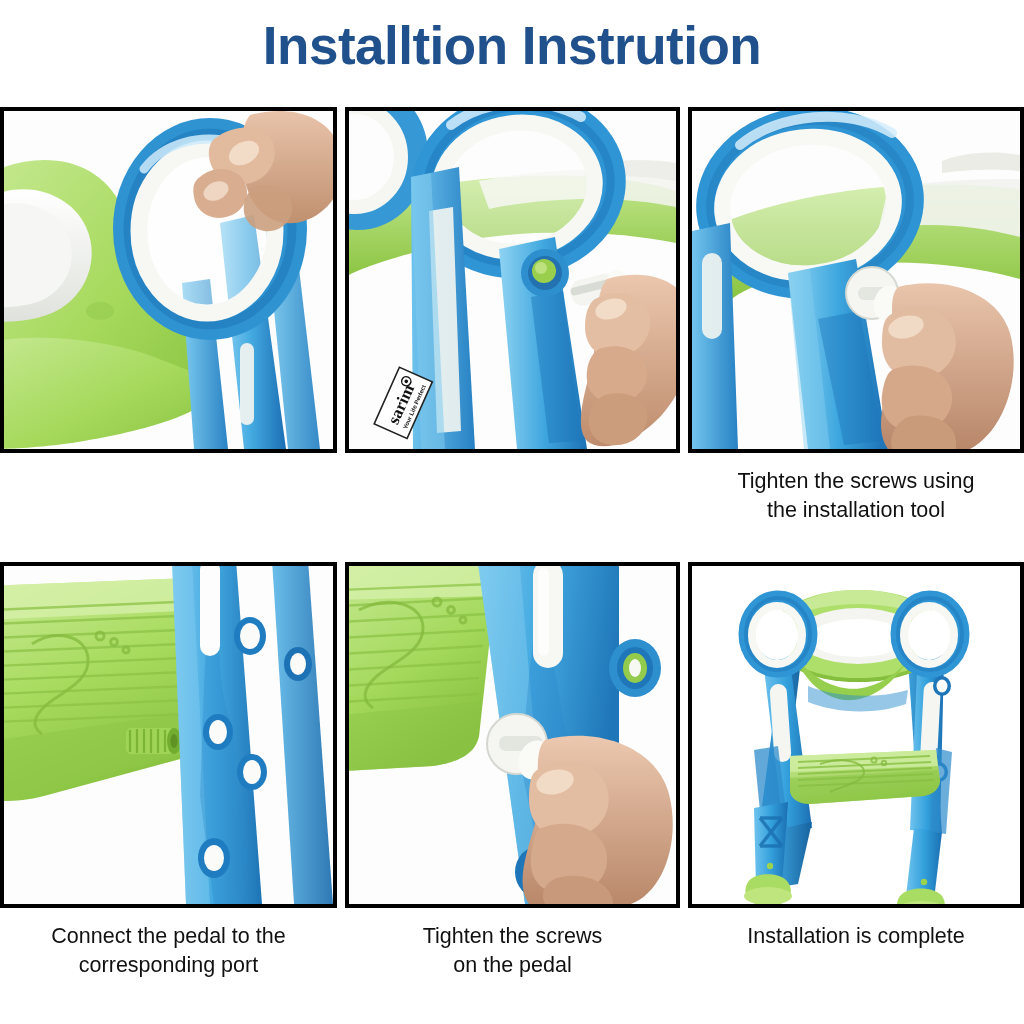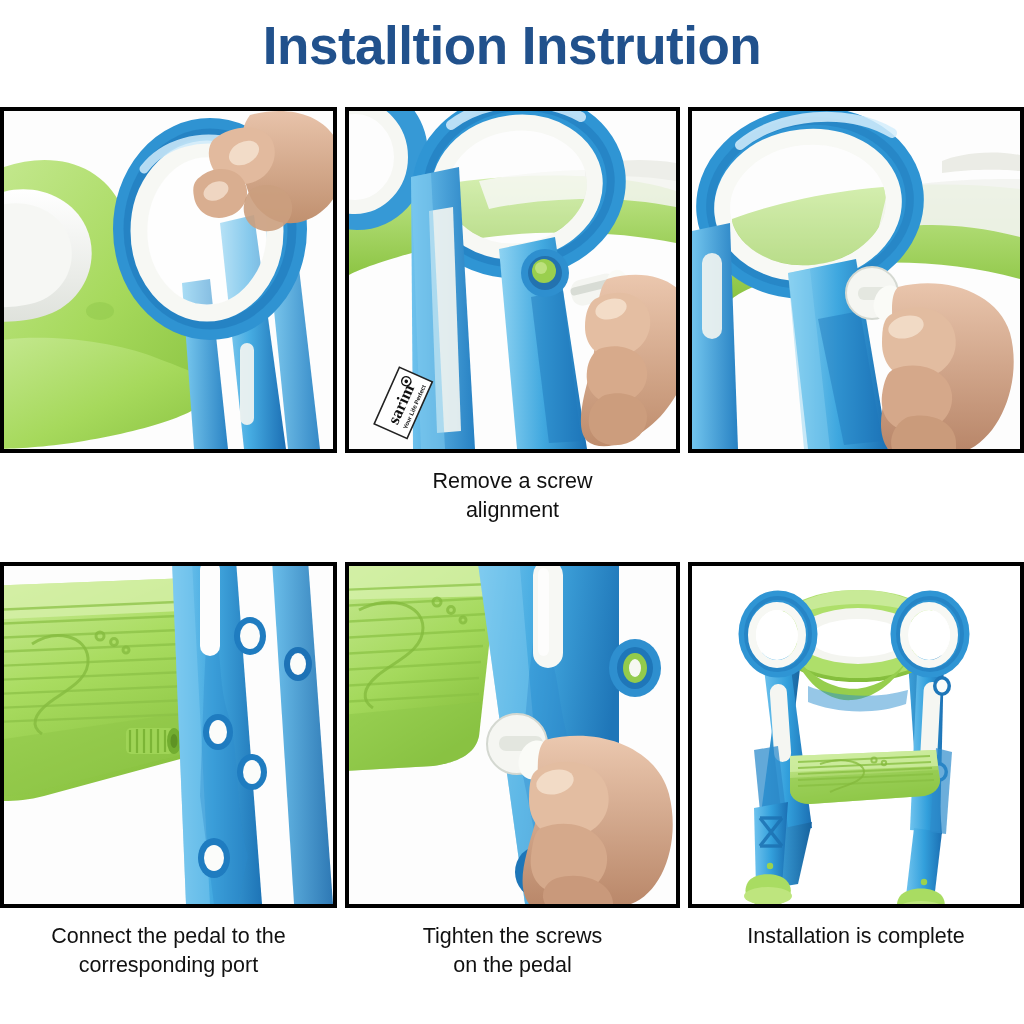--- a/index.html
+++ b/index.html
@@ -217,22 +217,20 @@
 
             <g transform="rotate(-66 52 292)">
               <rect x="22" y="276" width="62" height="36" fill="#FFFFFF" stroke="#222" stroke-width="1.6"></rect>
               <text x="30" y="298" font-family="Liberation Serif, serif" font-size="17" font-weight="700" fill="#111">sarim</text>
               <circle cx="74" cy="288" r="4.6" fill="none" stroke="#111" stroke-width="1.4"></circle>
               <circle cx="74" cy="288" r="1.8" fill="#111"></circle>
               <text x="30" y="308" font-family="Liberation Sans, sans-serif" font-size="6" font-weight="700" fill="#111">Your Life Perfect</text>
             </g>
           </svg>
         </div>
-        <div class="caption">Remove a screw
-alignment</div>
       </div>
 
       <div class="cell cell-2">
         <div class="photo">
           <svg viewBox="0 0 328 338" preserveAspectRatio="xMidYMid slice">
             <defs>
               <linearGradient id="g3blu" x1="0" y1="0" x2="1" y2="0">
                 <stop offset="0" stop-color="#8ED3F2"></stop>
                   <stop offset=".5" stop-color="#3EA7DF"></stop>
                   <stop offset="1" stop-color="#1B70B4"></stop>
@@ -280,20 +278,22 @@
               <path d="M206 176 C254 164 306 182 318 222 C330 266 312 320 278 338 L196 338
                        C182 318 192 288 200 262 C208 234 192 190 206 176 Z" fill="url(#g3skin)"></path>
               <path d="M198 204 C222 190 254 196 262 220 C270 246 250 268 224 268 C202 268 190 252 190 232
                        C190 216 192 208 198 204 Z" fill="#E2BCA0"></path>
               <ellipse cx="214" cy="216" rx="18" ry="11" fill="#F1DAC5" transform="rotate(-14 214 216)"></ellipse>
               <path d="M202 258 C228 248 258 260 260 284 C262 308 240 324 216 320 C196 317 188 302 190 284 C192 270 195 261 202 258 Z" fill="#D5A88A"></path>
               <path d="M216 306 C240 300 264 312 264 332 L264 338 L200 338 C196 324 206 310 216 306 Z" fill="#CA9B7B"></path>
             </g>
           </svg>
         </div>
+        <div class="caption">Tighten the screws using
+the installation tool</div>
       </div>
     </div>
 
     <div class="row row-2" style="margin-top:0">
 
       <div class="cell cell-0">
         <div class="photo">
           <svg viewBox="0 0 329 338" preserveAspectRatio="xMidYMid slice">
             <defs>
               <linearGradient id="g4grn" x1="0" y1="0" x2="0.4" y2="1">

